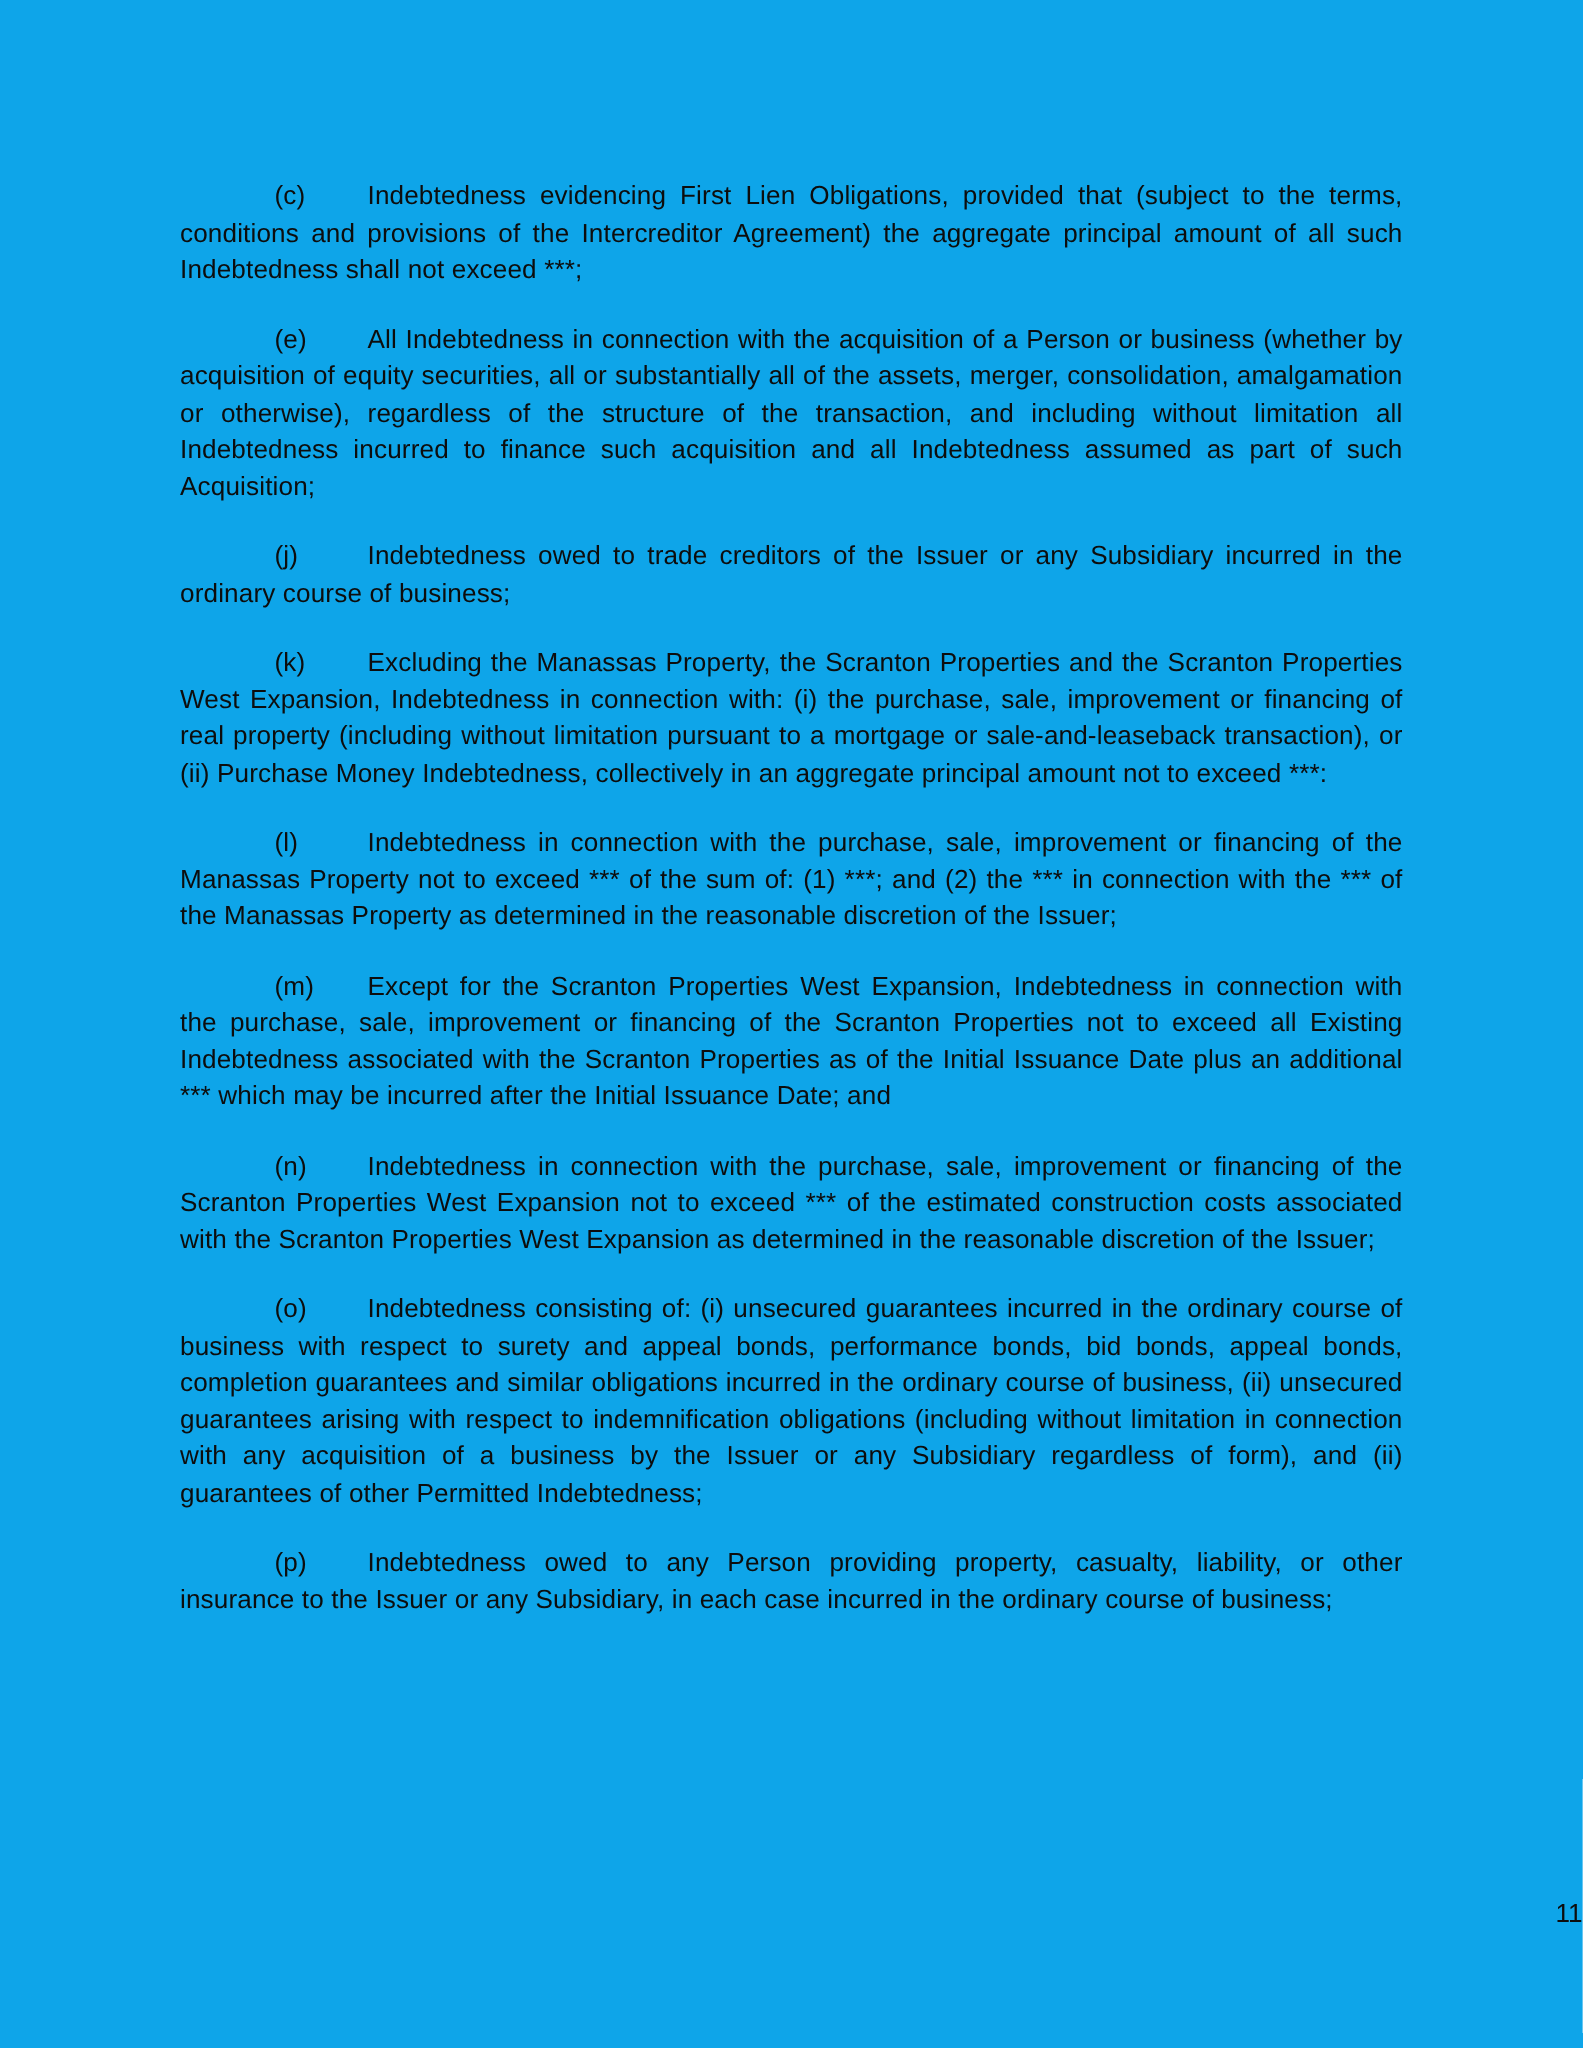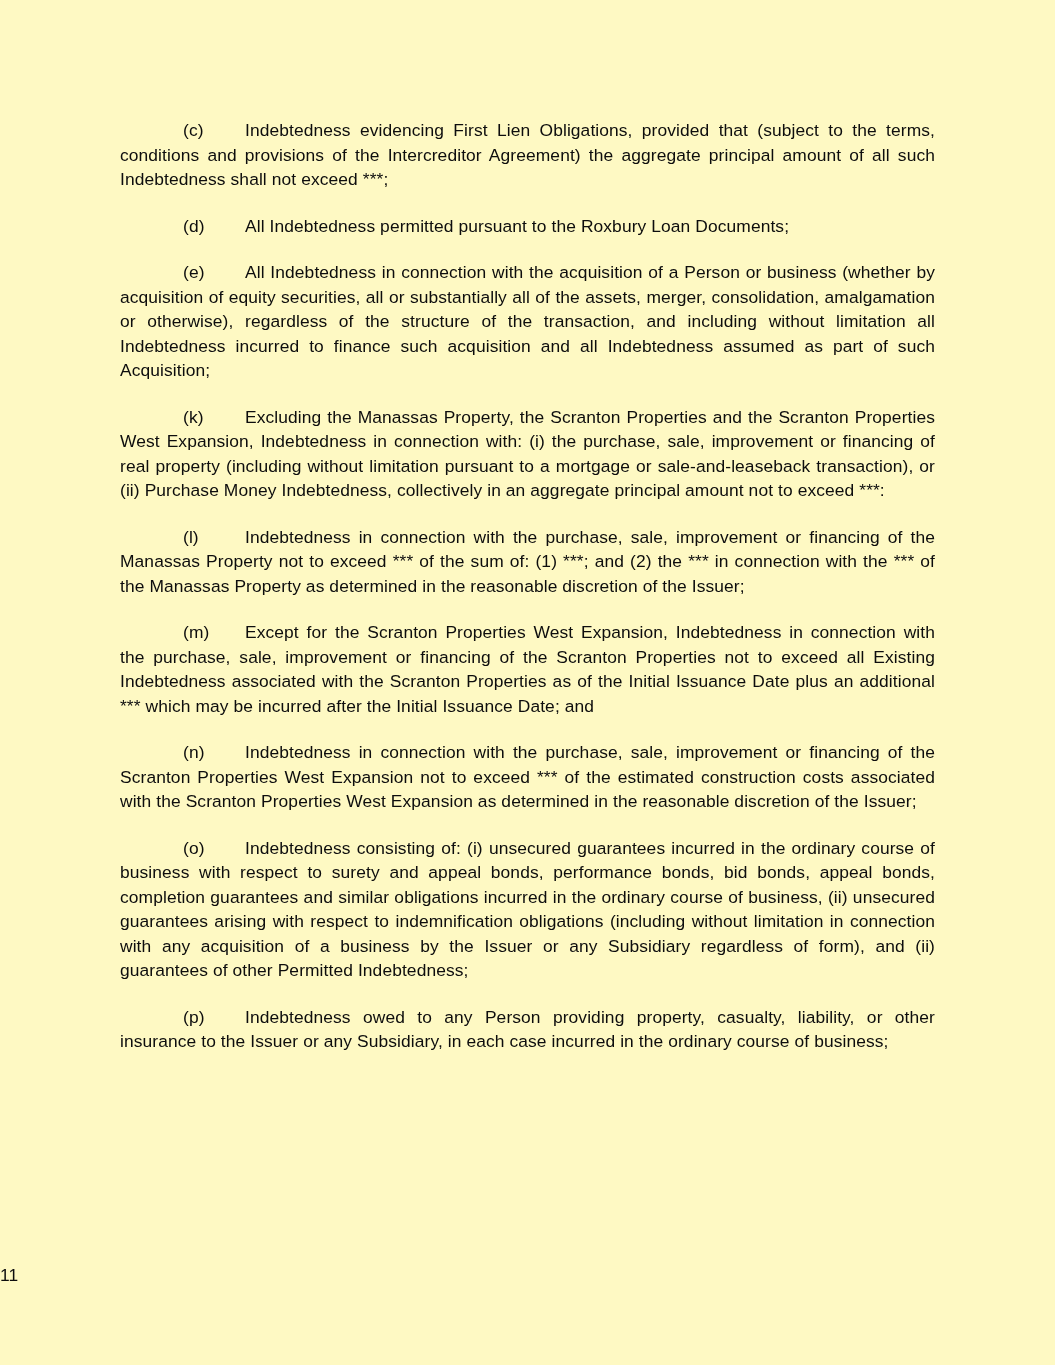--- a/index.html
+++ b/index.html
@@ -14,21 +14,21 @@
     color: #000000;
     position: relative;
     overflow: hidden;
   }
   .page {
     position: absolute;
     left: 0;
     top: 0;
     width: 1055px;
     height: 1365px;
-    background: #fef9c3;
+    background: #0ea5e9;
   }
   .content {
     position: absolute;
     left: 120px;
     top: 118px;
     width: 815px;
   }
   .para {
     font-size: 17.4px;
     line-height: 24.5px;
@@ -47,44 +47,44 @@
     width: 62px;
   }
   .para.last {
     margin-bottom: 4px;
   }
   .page-number {
     position: absolute;
     left: 0;
     top: 1265px;
     width: 1055px;
-    text-align: left;
+    text-align: right;
     font-size: 17.4px;
     color: #0d0d0d;
   }
 </style>
 </head>
 <body>
 
 <div class="page">
   <div class="content">
 
     <p class="para">
       <span class="ind"></span><span class="marker">(c)</span><span>Indebtedness evidencing First Lien Obligations, provided that (subject to the terms, conditions and provisions of the Intercreditor Agreement) the aggregate principal amount of all such Indebtedness shall not exceed ***;</span>
     </p>
 
-    <p class="para">
-      <span class="ind"></span><span class="marker">(d)</span><span>All Indebtedness permitted pursuant to the Roxbury Loan Documents;</span>
-    </p>
 
     <p class="para">
       <span class="ind"></span><span class="marker">(e)</span><span>All Indebtedness in connection with the acquisition of a Person or business (whether by acquisition of equity securities, all or substantially all of the assets, merger, consolidation, amalgamation or otherwise), regardless of the structure of the transaction, and including without limitation all Indebtedness incurred to finance such acquisition and all Indebtedness assumed as part of such Acquisition;</span>
     </p>
 
 
+    <p class="para">
+      <span class="ind"></span><span class="marker">(j)</span><span>Indebtedness owed to trade creditors of the Issuer or any Subsidiary incurred in the ordinary course of business;</span>
+    </p>
 
     <p class="para">
       <span class="ind"></span><span class="marker">(k)</span><span>Excluding the Manassas Property, the Scranton Properties and the Scranton Properties West Expansion, Indebtedness in connection with: (i) the purchase, sale, improvement or financing of real property (including without limitation pursuant to a mortgage or sale-and-leaseback transaction), or (ii) Purchase Money Indebtedness, collectively in an aggregate principal amount not to exceed ***:</span>
     </p>
 
     <p class="para">
       <span class="ind"></span><span class="marker">(l)</span><span>Indebtedness in connection with the purchase, sale, improvement or financing of the Manassas Property not to exceed *** of the sum of: (1) ***; and (2) the *** in connection with the *** of the Manassas Property as determined in the reasonable discretion of the Issuer;</span>
     </p>
 
     <p class="para">

